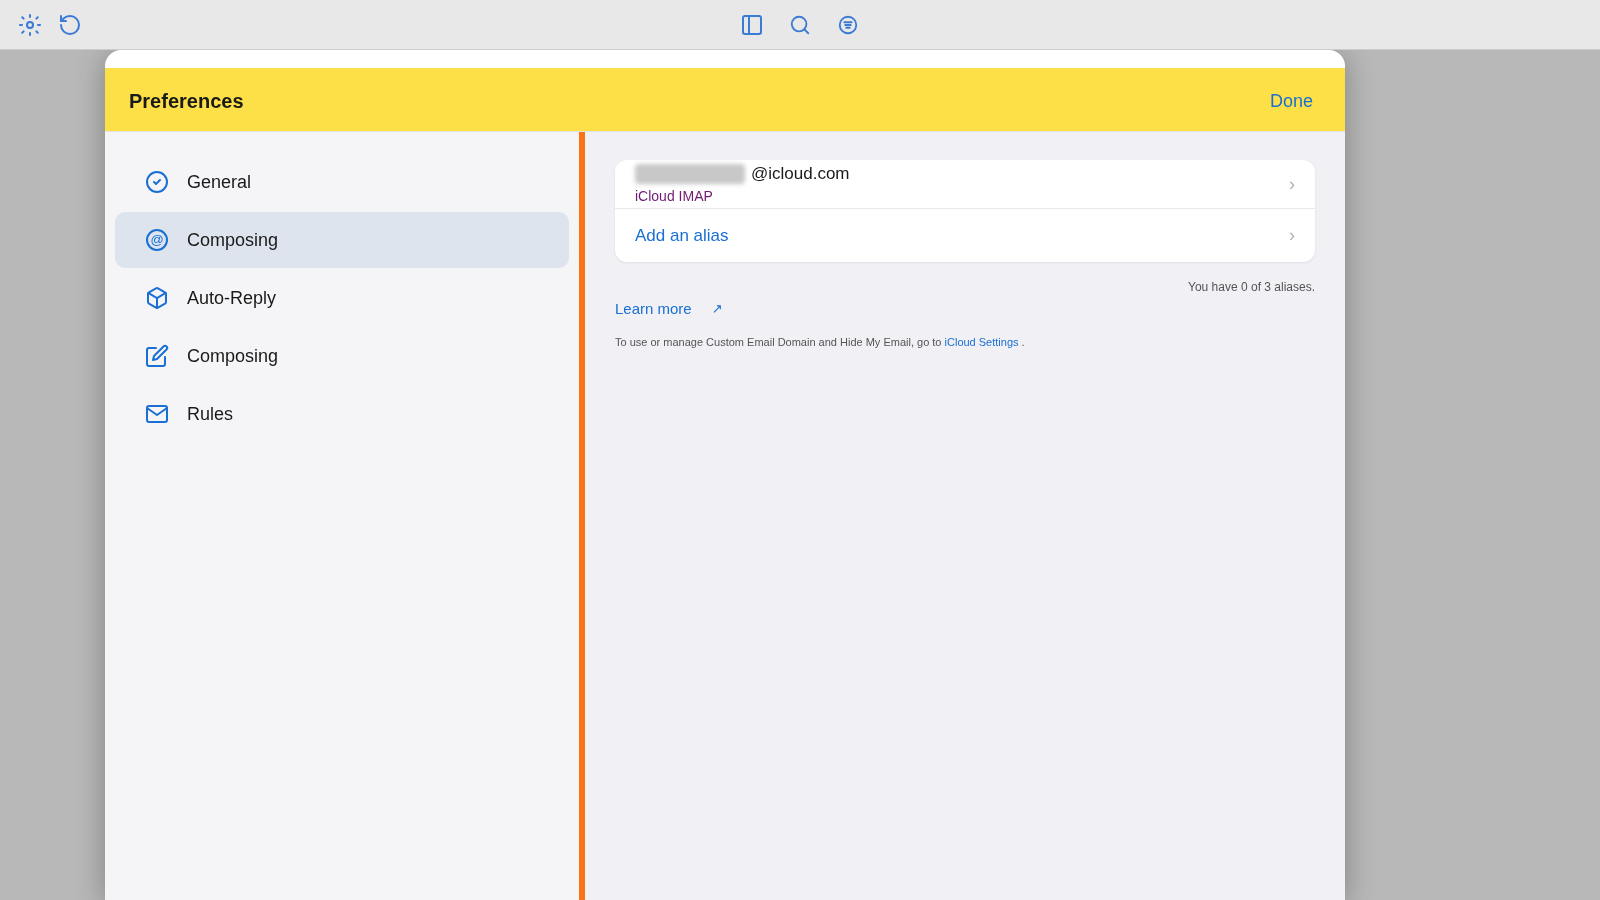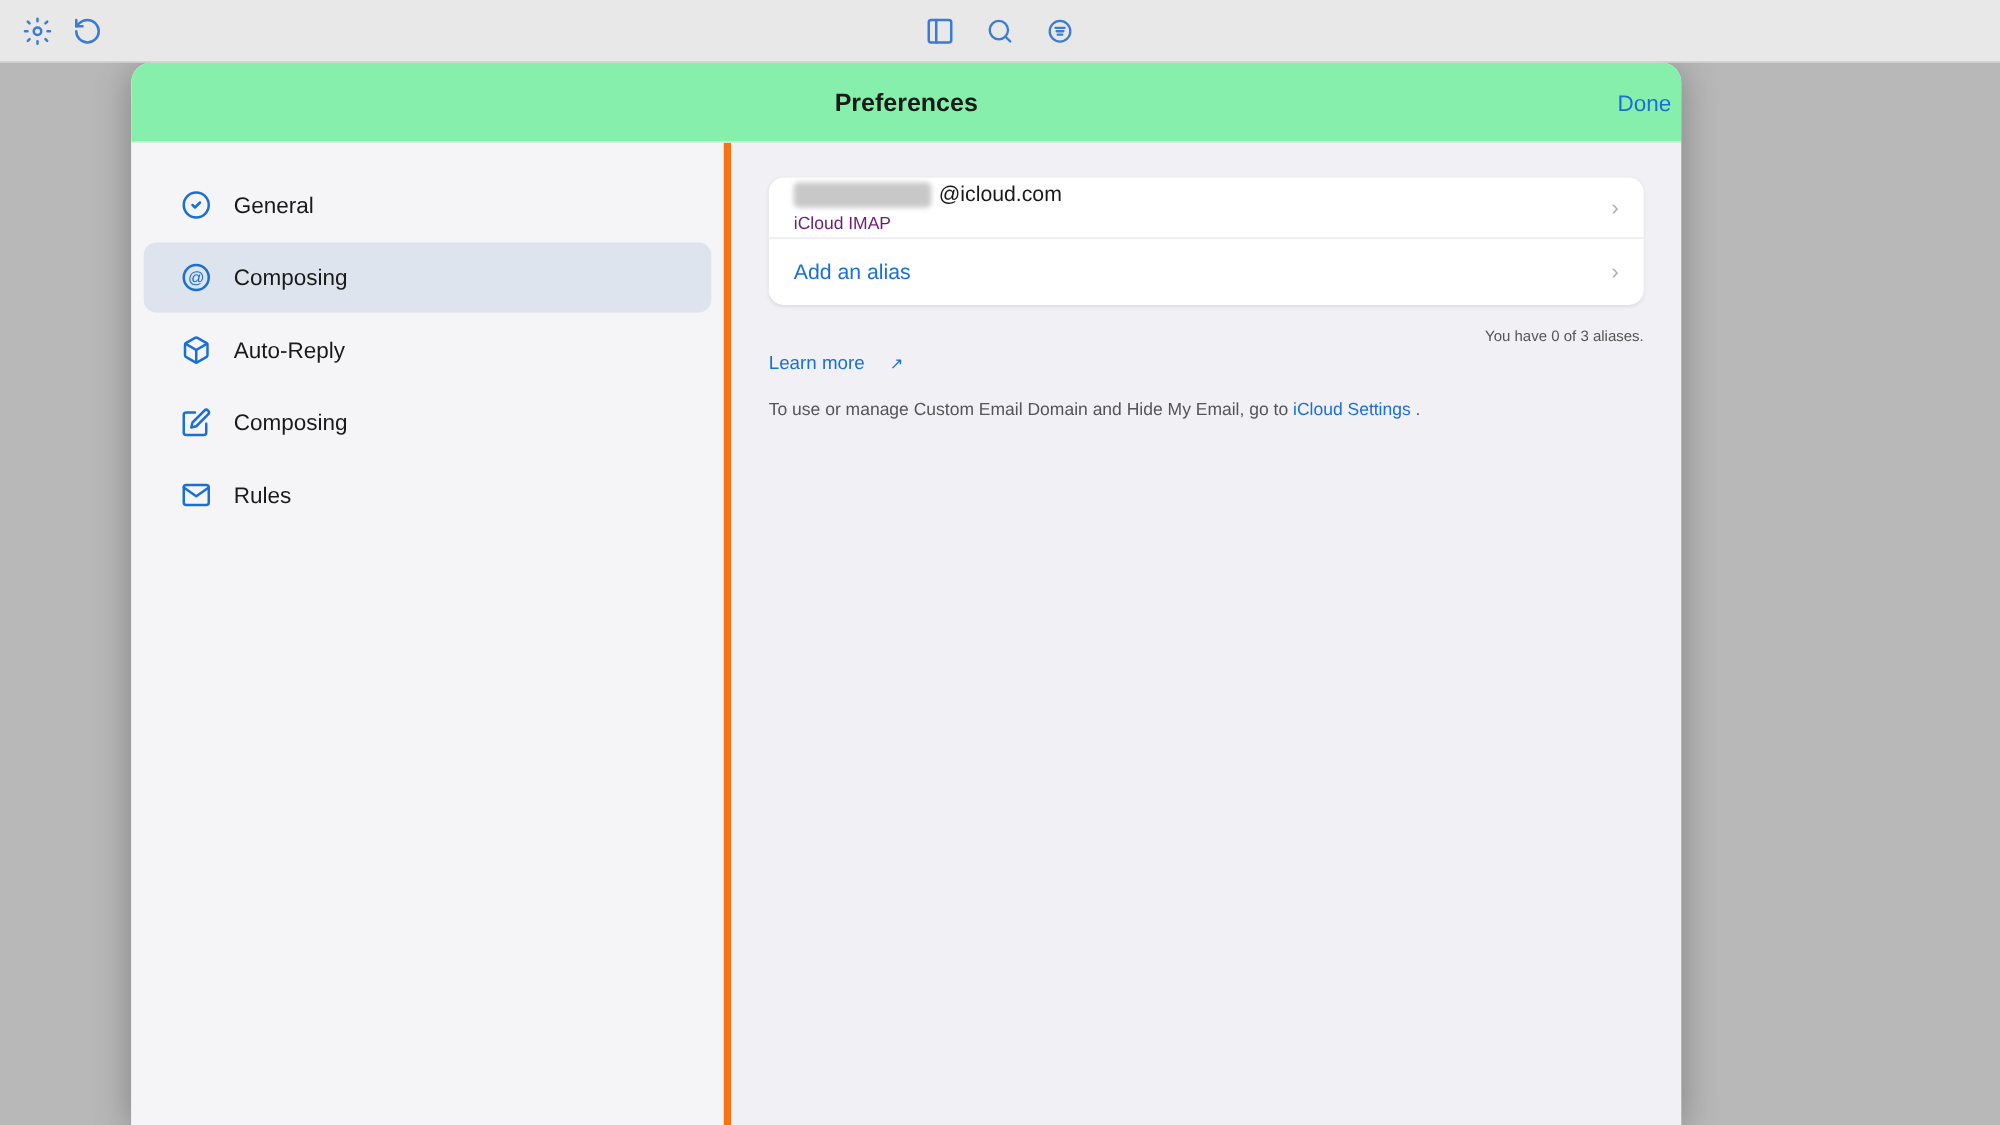--- a/index.html
+++ b/index.html
@@ -73,34 +73,34 @@
       box-shadow: 0 4px 30px rgba(0,0,0,0.3);
       display: flex;
       flex-direction: column;
       overflow: hidden;
     }
 
     
     .modal-header {
       display: flex;
       align-items: center;
-      justify-content: center;
       padding: 22px 24px 18px;
       position: relative;
       border-bottom: 1px solid #e5e5e5;
-      background: #86efac;
+      background: #fde047;
+      margin-top: 18px;
     }
     .modal-title {
       font-size: 20px;
       font-weight: 600;
       color: #1a1a1a;
     }
     .modal-done {
       position: absolute;
-      right: 8px;
+      right: 32px;
       font-size: 18px;
       font-weight: 500;
       color: #1a6fd4;
       cursor: pointer;
       background: none;
       border: none;
     }
 
     
     .modal-body {
@@ -226,21 +226,21 @@
       color: #1a6fd4;
       cursor: pointer;
       display: inline-flex;
       align-items: center;
       gap: 20px;
     }
     .info-section {
       margin-bottom: 16px;
     }
     .custom-email-text {
-      font-size: 14px;
+      font-size: 11px;
       color: #555;
       line-height: 1.6;
       margin-top: 16px;
     }
     .icloud-settings-link {
       color: #1a6fd4;
       cursor: pointer;
     }
   </style>
 </head>

